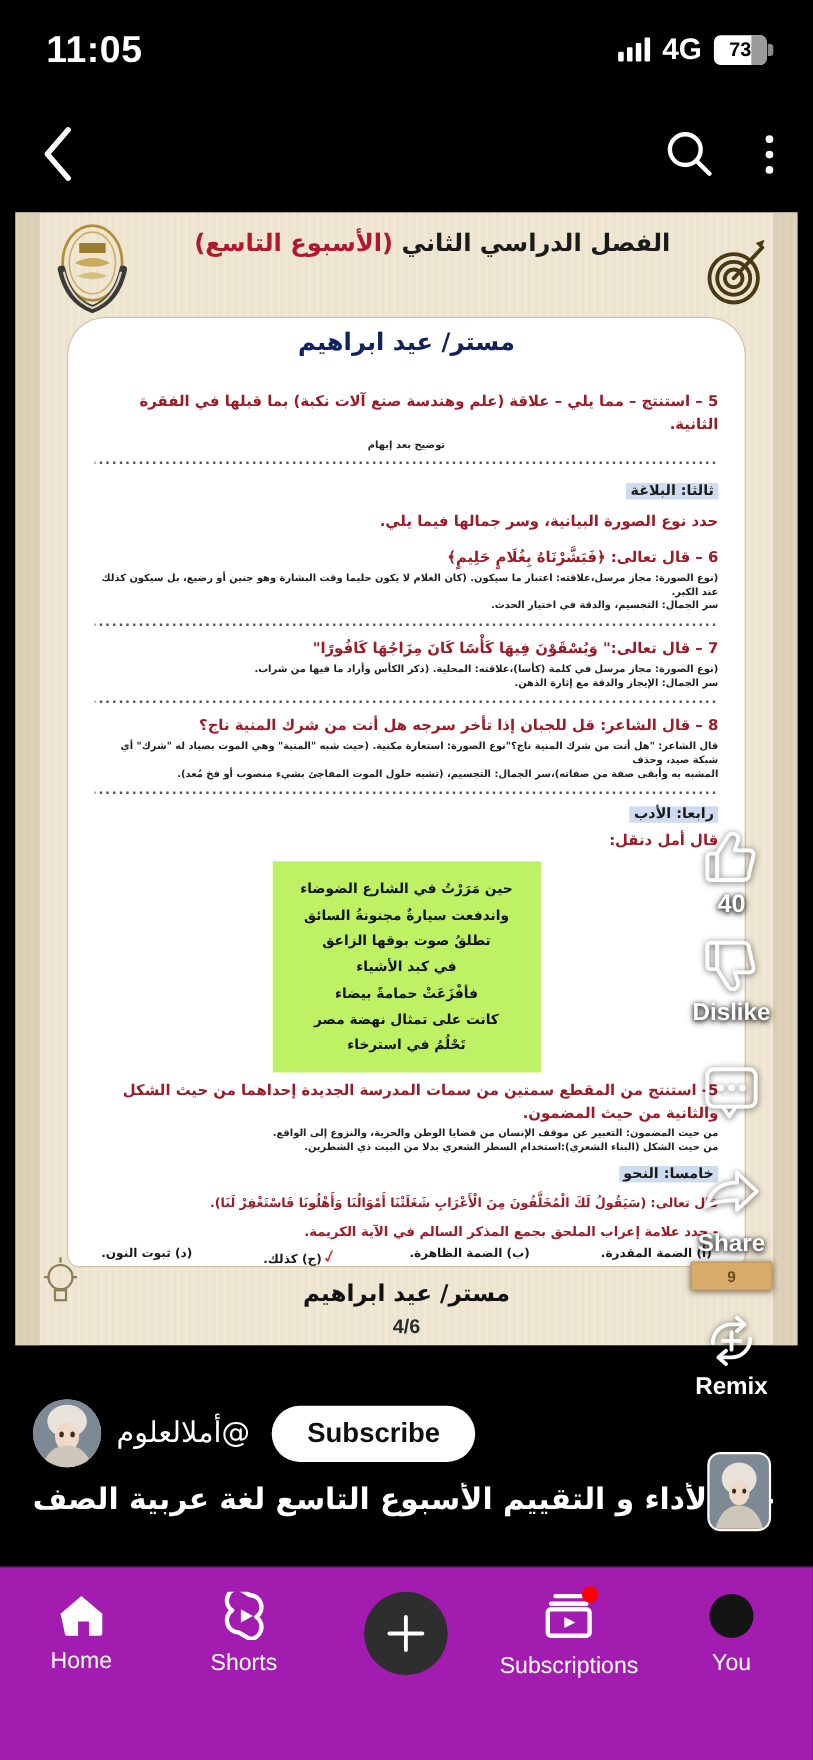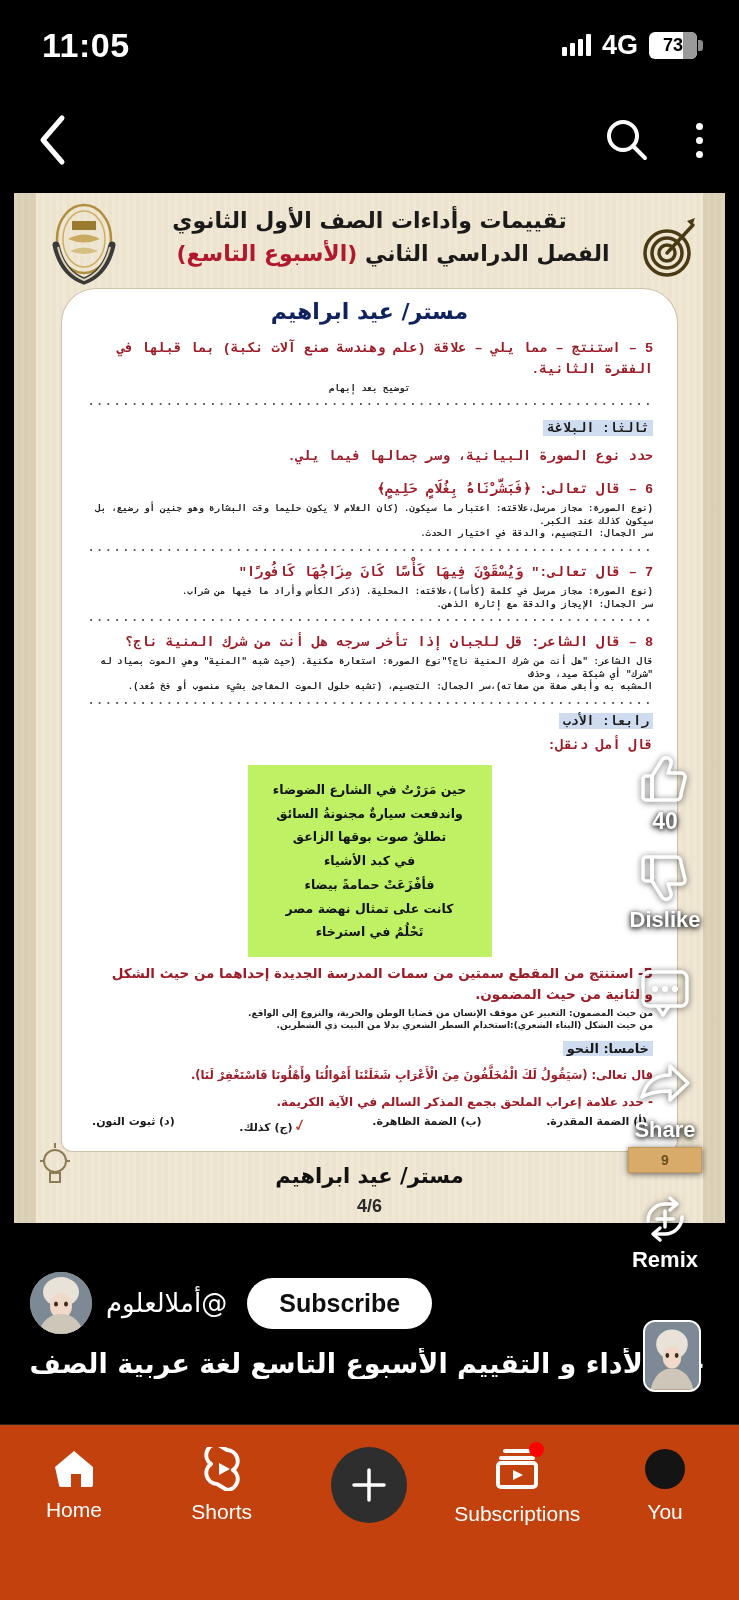--- a/index.html
+++ b/index.html
@@ -169,21 +169,21 @@
   .vid-title {
     color:#fff; font-size:27px; font-weight:600; direction:rtl; text-align:right;
     font-family:"DejaVu Sans", sans-serif; margin-top:14px; padding-right:4px;
     white-space:nowrap; overflow:hidden;
   }
   .side-avatar { position:absolute; right:24px; top:1320px; }
 
   
   .bottomnav {
     position:absolute; bottom:0; left:0; width:739px; height:176px;
-    background:#c2410c; border-top:1px solid #272727;
+    background:#a21caf; border-top:1px solid #272727;
     display:flex; align-items:flex-start; padding-top:22px;
   }
   .bn-item { flex:1; display:flex; flex-direction:column; align-items:center; gap:9px; color:#fff; }
   .bn-lbl { font-size:21px; font-weight:500; }
   .plusbtn {
     width:76px; height:76px; border-radius:50%; background:#2e2e2e;
     display:flex; align-items:center; justify-content:center;
   }
   .reddot {
     position:absolute; right:-4px; top:-5px; width:15px; height:15px;
@@ -251,28 +251,27 @@
       </div>
       <div class="target-logo">
         <svg viewBox="0 0 66 70" width="66" height="70">
           <circle cx="30" cy="42" r="22" fill="none" stroke="#4a3a14" stroke-width="3.5"></circle>
           <circle cx="30" cy="42" r="15" fill="none" stroke="#4a3a14" stroke-width="3.5"></circle>
           <circle cx="30" cy="42" r="8" fill="none" stroke="#4a3a14" stroke-width="3.5"></circle>
           <path d="M30 42 L56 14" stroke="#4a3a14" stroke-width="3.5" stroke-linecap="round"></path>
           <path d="M50 10 l8 -3 l-3 8 z" fill="#4a3a14"></path>
         </svg>
       </div>
-      <div class="h-line1">تقييمات وأداءات الصف الأول الثانوي</div>
       <div class="h-line2"><span>الفصل الدراسي الثاني </span><span class="red">(الأسبوع التاسع)</span></div>
     </div>
 
     <div class="paper">
       <div class="teacher-blue" style="position:absolute;top:4px;left:0;width:100%;">مستر/ عيد ابراهيم</div>
 
-      <div class="ar" style="margin-top:2px;font-family:Liberation Mono, monospace;">
+      <div class="ar" style="margin-top:18px;">
         <div class="q-main">5 – استنتج – مما يلي – علاقة (علم وهندسة صنع آلات نكبة) بما قبلها في الفقرة الثانية.</div>
         <div class="q-ans center-r">توضيح بعد إبهام</div>
         <div class="dots">............................................................................................................................................................................</div>
 
         <div style="margin-top:10px;"><span class="sec-label">ثالثا: البلاغة</span></div>
 
         <div class="q-main" style="margin-top:10px;">حدد نوع الصورة البيانية، وسر جمالها فيما يلي.</div>
 
         <div class="q-main" style="margin-top:12px;">6 – قال تعالى: ﴿فَبَشَّرْنَاهُ بِغُلَامٍ حَلِيمٍ﴾</div>
         <div class="q-ans">(نوع الصورة: مجاز مرسل،علاقته: اعتبار ما سيكون. (كان الغلام لا يكون حليما وقت البشارة وهو جنين أو رضيع، بل سيكون كذلك عند الكبر.</div>

